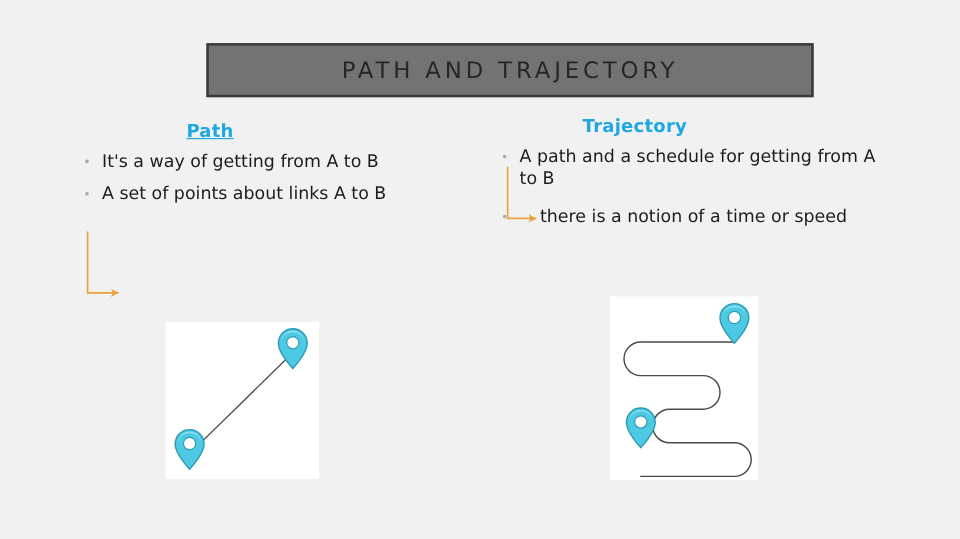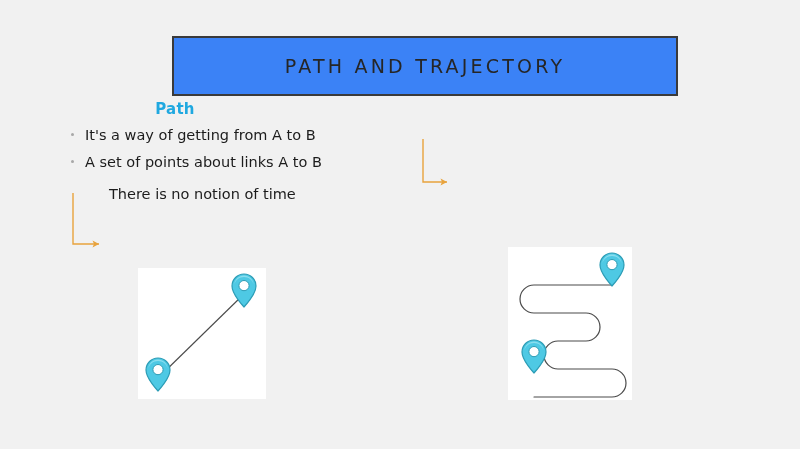--- a/index.html
+++ b/index.html
@@ -21,22 +21,22 @@
     width: 800px;
     height: 449px;
   }
 
   
   .title-box {
     position: absolute;
     left: 172px;
     top: 36px;
     width: 506px;
-    height: 60px;
-    background: #3b82f6;
+    height: 45px;
+    background: #737373;
     border: 2px solid #3a3a3a;
     box-sizing: border-box;
     display: flex;
     align-items: center;
     justify-content: center;
   }
   .title-text {
     font-family: "DejaVu Sans", sans-serif;
     font-size: 19px;
     font-weight: 400;
@@ -54,21 +54,21 @@
 
   .col-heading {
     font-family: "DejaVu Sans", sans-serif;
     font-size: 15px;
     font-weight: bold;
     color: #1fa8e0;
     text-align: center;
     margin: 0 0 8px 0;
     letter-spacing: 0.2px;
   }
-  .col-heading.left-head { padding-right: 104px; }
+  .col-heading.left-head { padding-right: 104px; text-decoration: underline; }
   .col-heading.right-head { padding-right: 92px; }
 
   ul.bullets {
     list-style: none;
     margin: 0;
     padding: 0;
   }
   ul.bullets li {
     position: relative;
     padding-left: 23px;
@@ -120,29 +120,35 @@
 
   <div class="title-box">
     <div class="title-text">PATH AND TRAJECTORY</div>
   </div>
 
   <div class="col col-path">
     <div class="col-heading left-head">Path</div>
     <ul class="bullets">
       <li class="lvl1">It's a way of getting from A to B</li>
       <li class="lvl1">A set of points about links A to B</li>
-      <li class="sub">There is no notion of time</li>
     </ul>
   </div>
 
   <svg class="elbow" style="left:68px; top:192px;" width="44" height="62" viewBox="0 0 44 62">
     <path d="M5,1 L5,52 L31,52" fill="none" stroke="#e8a33d" stroke-width="1.4"></path>
     <path d="M31,52 L24.5,48.6 L26,52 L24.5,55.4 Z" fill="#e8a33d"></path>
   </svg>
 
+  <div class="col col-traj">
+    <div class="col-heading right-head">Trajectory</div>
+    <ul class="bullets">
+      <li class="lvl1">A path and a schedule for getting from A to B</li>
+      <li class="lvl1 sub-traj">there is a notion of a time or speed</li>
+    </ul>
+  </div>
 
   <svg class="elbow" style="left:418px; top:138px;" width="40" height="54" viewBox="0 0 40 54">
     <path d="M5,1 L5,44 L29,44" fill="none" stroke="#e8a33d" stroke-width="1.4"></path>
     <path d="M29,44 L22.5,40.6 L24,44 L22.5,47.4 Z" fill="#e8a33d"></path>
   </svg>
 
   <div class="card card-path">
     <svg width="128" height="131" viewBox="0 0 128 131">
 
       <line x1="20" y1="110" x2="106" y2="26" stroke="#4a4a4a" stroke-width="1.1" fill="none"></line>

